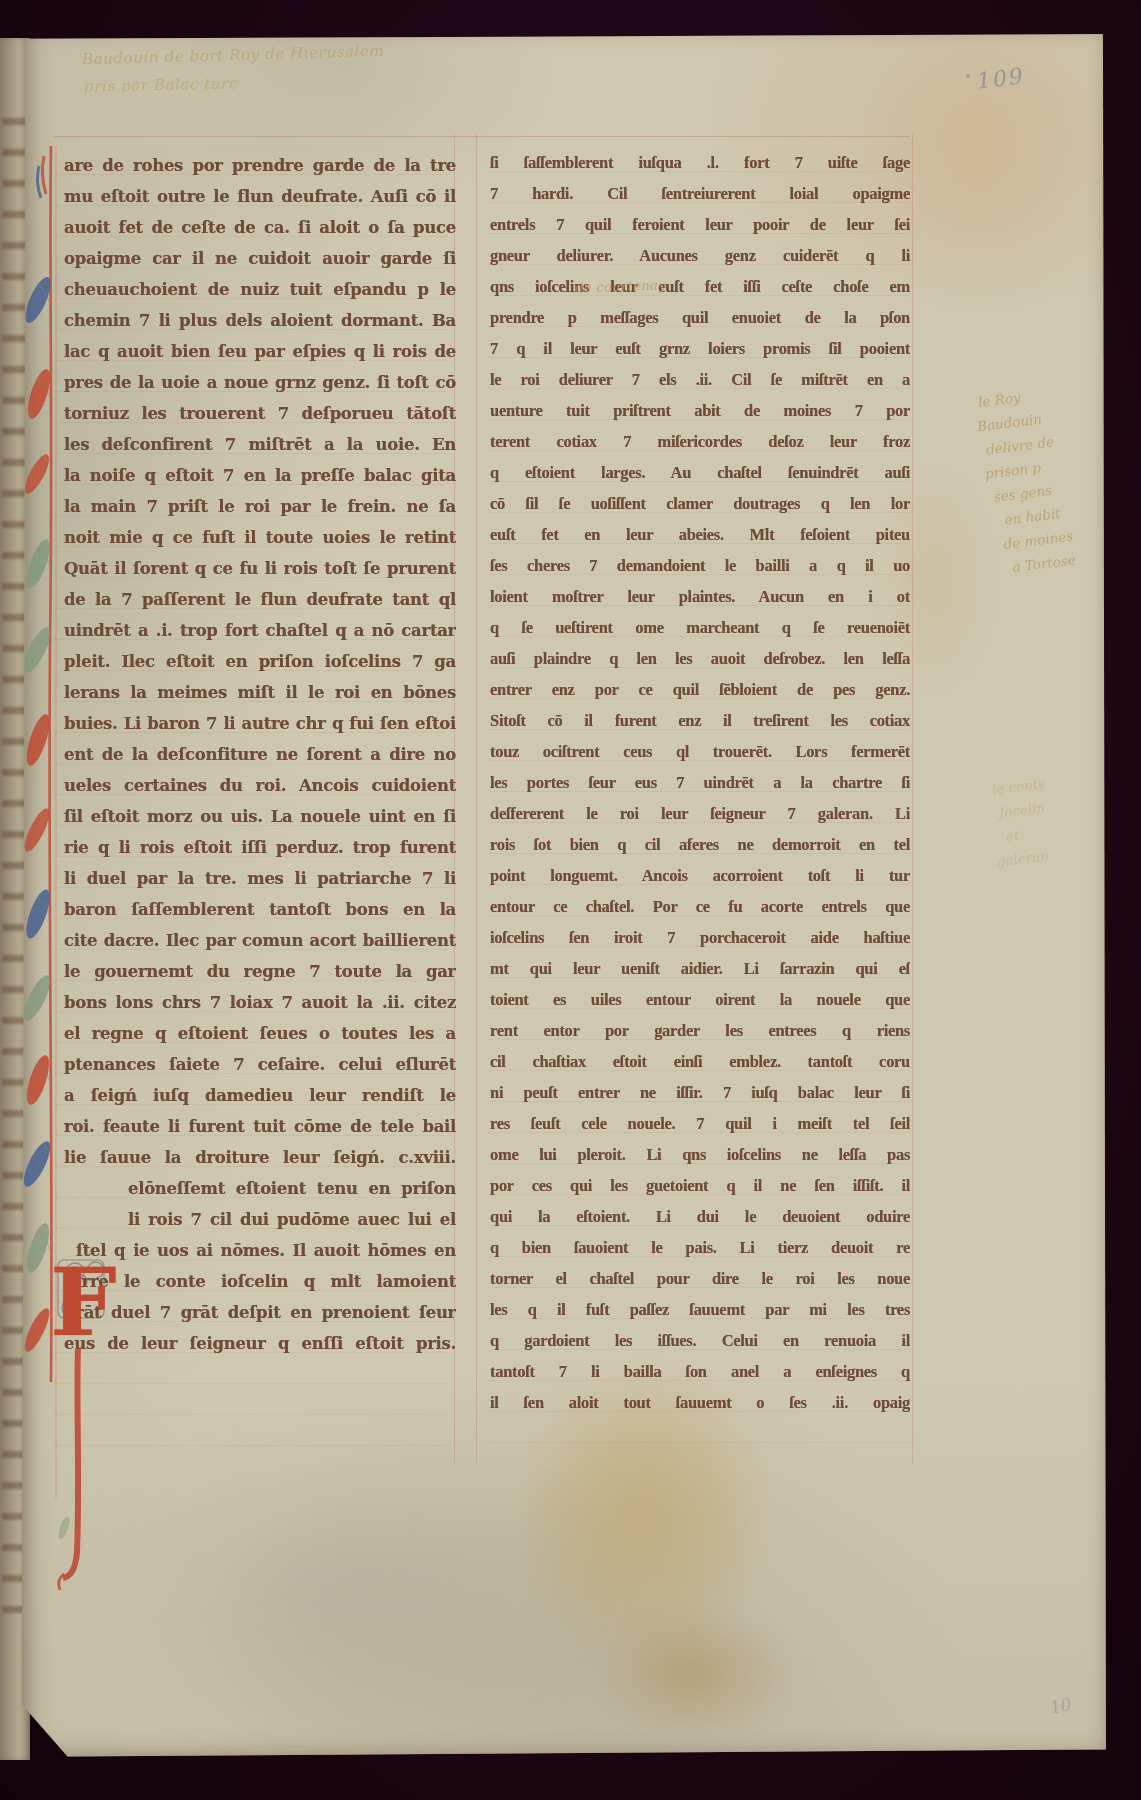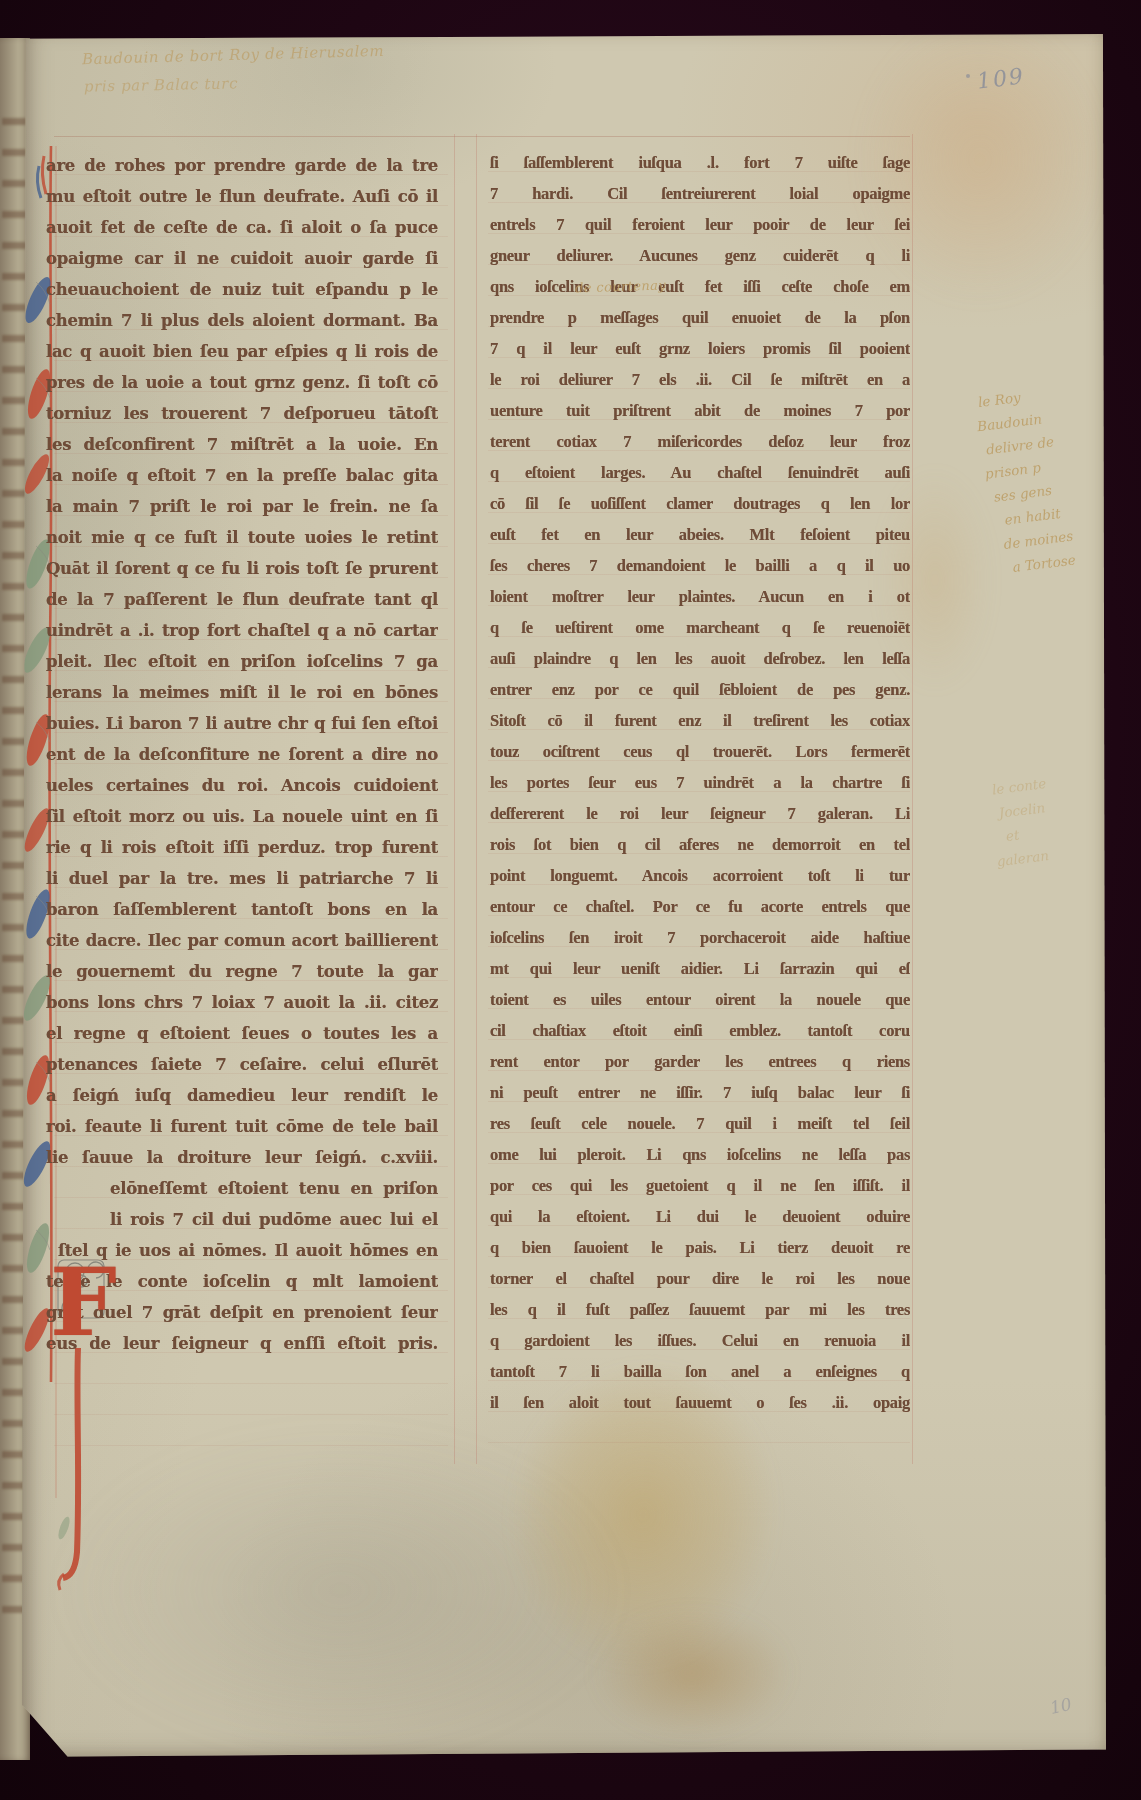--- a/index.html
+++ b/index.html
@@ -140,29 +140,29 @@
       <path d="M22,20 a9,9 0 1 1 9,9 a6,6 0 1 1 6,6 M24,48 a8,8 0 1 0 10,8 M44,16 a8,8 0 1 1 8,10" fill="none" stroke="#7b7b72" stroke-width="1.3" opacity=".8"></path>
       <path d="M34,96 C32,150 36,220 33,300 q-2,24 -14,26" fill="none" stroke="#bf4a32" stroke-width="6" opacity=".9"></path>
       <path d="M20,322 q-8,6 -4,16" fill="none" stroke="#bf4a32" stroke-width="3" opacity=".8"></path>
       <ellipse cx="20" cy="276" rx="4" ry="12" transform="rotate(20 20 276)" fill="#83997a" opacity=".5"></ellipse>
     </svg>
 
     <div class="initial-letter" style="left:28px;top:1218px;">F</div>
 
     <div class="col-ruling" style="left:32px;top:140px;width:394px;height:1302px;"></div>
     <div class="col-ruling" style="left:466px;top:137px;width:422px;height:1302px;"></div>
-    <div class="col" id="col1" style="left:24px;top:116px;width:392px;">
+    <div class="col" id="col1" style="left:42px;top:116px;width:392px;">
         <div class="mline">are de rohes por prendre garde de la tre</div>
         <div class="mline">mu eſtoit outre le flun deufrate. Auſi cō il</div>
         <div class="mline">auoit fet de ceſte de ca. ſi aloit o ſa puce</div>
         <div class="mline">opaigme car il ne cuidoit auoir garde ſi</div>
         <div class="mline">cheuauchoient de nuiz tuit eſpandu p le</div>
         <div class="mline">chemin 7 li plus dels aloient dormant. Ba</div>
         <div class="mline">lac q auoit bien ſeu par eſpies q li rois de</div>
-        <div class="mline">pres de la uoie a tout grnz genz. ſi toſt cō</div>
+        <div class="mline">pres de la uoie a noue grnz genz. ſi toſt cō</div>
         <div class="mline">torniuz les trouerent 7 deſporueu tātoſt</div>
         <div class="mline">les deſconfirent 7 miſtrēt a la uoie. En</div>
         <div class="mline">la noiſe q eſtoit 7 en la preſſe balac gita</div>
         <div class="mline">la main 7 priſt le roi par le frein. ne ſa</div>
         <div class="mline">noit mie q ce fuſt il toute uoies le retint</div>
         <div class="mline">Quāt il ſorent q ce fu li rois toſt ſe prurent</div>
         <div class="mline">de la 7 paſſerent le flun deufrate tant ql</div>
         <div class="mline">uindrēt a .i. trop fort chaſtel q a nō cartar</div>
         <div class="mline">pleit. Ilec eſtoit en priſon ioſcelins 7 ga</div>
         <div class="mline">lerans la meimes miſt il le roi en bōnes</div>
@@ -210,22 +210,22 @@
         <div class="mline">Sitoſt cō il furent enz il treſirent les cotiax</div>
         <div class="mline">touz ociſtrent ceus ql trouerēt. Lors fermerēt</div>
         <div class="mline">les portes ſeur eus 7 uindrēt a la chartre ſi</div>
         <div class="mline">deſfererent le roi leur ſeigneur 7 galeran. Li</div>
         <div class="mline">rois ſot bien q cil aferes ne demorroit en tel</div>
         <div class="mline">point longuemt. Ancois acorroient toſt li tur</div>
         <div class="mline">entour ce chaſtel. Por ce fu acorte entrels que</div>
         <div class="mline">ioſcelins ſen iroit 7 porchaceroit aide haſtiue</div>
         <div class="mline">mt qui leur ueniſt aidier. Li ſarrazin qui eſ</div>
         <div class="mline">toient es uiles entour oirent la nouele que</div>
+        <div class="mline">rent entor por garder les entrees q riens</div>
         <div class="mline">cil chaſtiax eſtoit einſi emblez. tantoſt coru</div>
-        <div class="mline">rent entor por garder les entrees q riens</div>
         <div class="mline">ni peuſt entrer ne iſſir. 7 iuſq balac leur ſi</div>
         <div class="mline">res ſeuſt cele nouele. 7 quil i meiſt tel ſeil</div>
         <div class="mline">ome lui pleroit. Li qns ioſcelins ne leſſa pas</div>
         <div class="mline">por ces qui les guetoient q il ne ſen iſſiſt. il</div>
         <div class="mline">qui la eſtoient. Li dui le deuoient oduire</div>
         <div class="mline">q bien ſauoient le pais. Li tierz deuoit re</div>
         <div class="mline">torner el chaſtel pour dire le roi les noue</div>
         <div class="mline">les q il fuſt paſſez ſauuemt par mi les tres</div>
         <div class="mline">q gardoient les iſſues. Celui en renuoia il</div>
         <div class="mline">tantoſt 7 li bailla ſon anel a enſeignes q</div>

